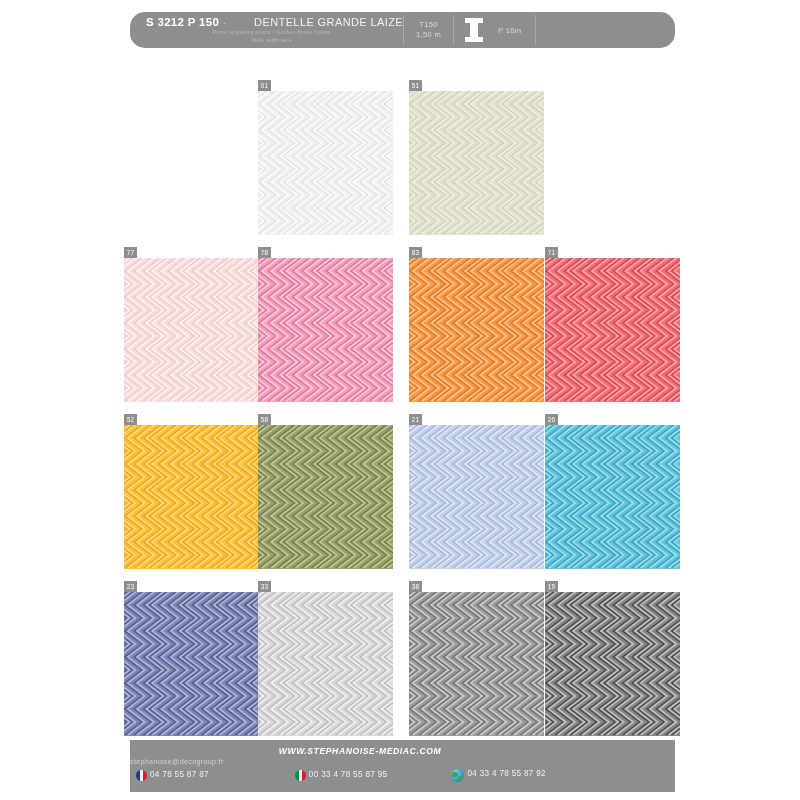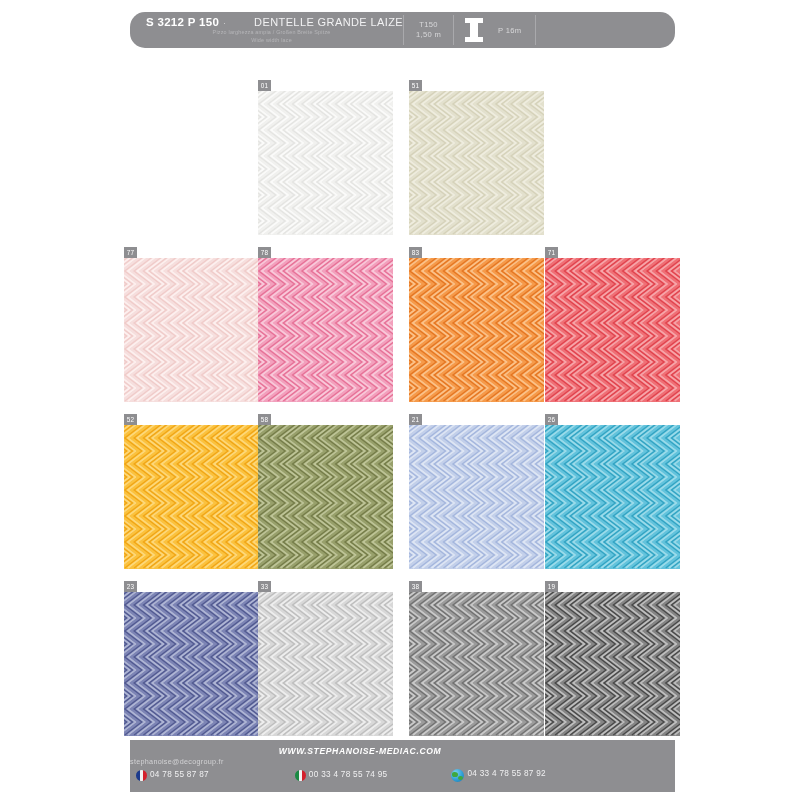--- a/index.html
+++ b/index.html
@@ -1359,21 +1359,21 @@
           </span>
         <span class="num">04 78 55 87 87</span>
       </div>
       <div class="sp1"></div>
       <div class="ft-item">
         <span class="flag flag-it">
             <span></span>
             <span></span>
             <span></span>
           </span>
-        <span class="num">00 33 4 78 55 74 95</span>
+        <span class="num">00 33 4 78 55 87 95</span>
       </div>
       <div class="sp2"></div>
       <div class="ft-item">
         <span class="globe"></span>
         <span class="num">04 33 4 78 55 87 92</span>
       </div>
     </div>
 
   </div>
 

